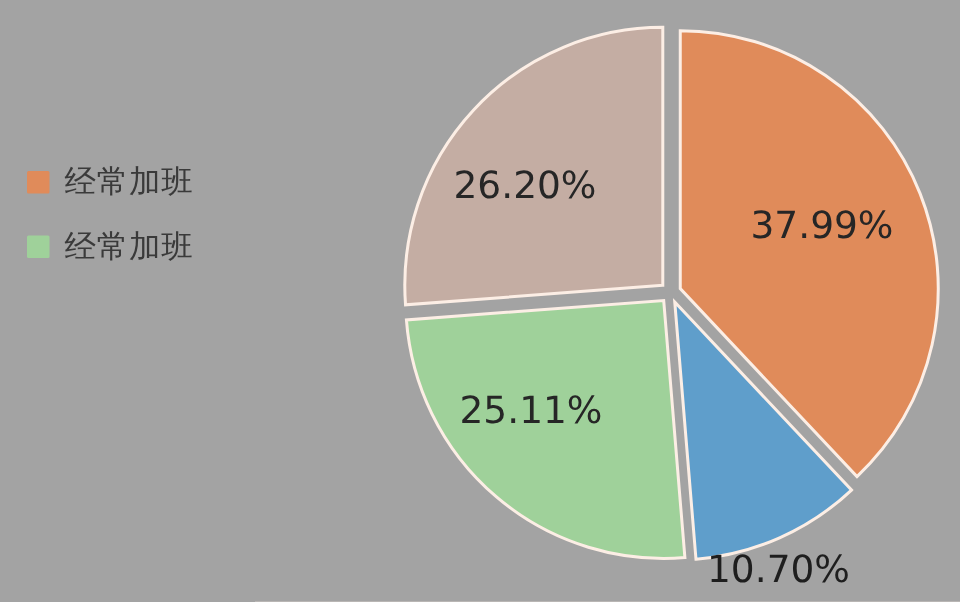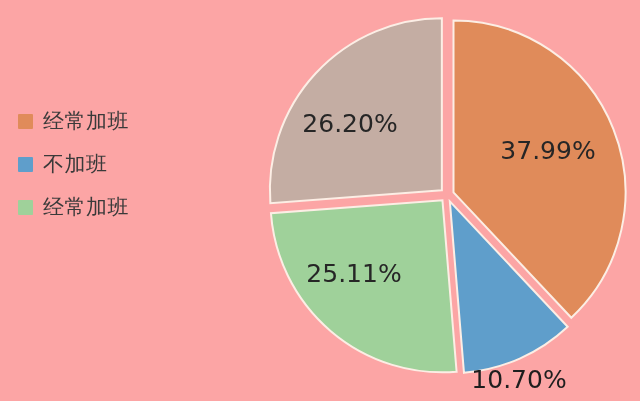--- a/index.html
+++ b/index.html
@@ -10,21 +10,21 @@
     width: 640px;
     height: 401px;
     background: #fceee5;
     font-family: "Liberation Sans", "DejaVu Sans", sans-serif;
     overflow: hidden;
     position: relative;
   }
   #root {
     position: absolute;
     inset: 0;
-    background: #fca5a5;
+    background: #a3a3a3;
     text-align: center;
   }
   
   #legend {
     position: absolute;
     left: 18px;
     top: 108px;
     width: 200px;
     display: flex;
     flex-direction: column;
@@ -82,24 +82,20 @@
 
 <div id="root">
 
   <div id="legend">
 
     <div class="legend-item">
       <span class="legend-swatch" style="background:#e08b5a"></span>
       <span class="legend-label">经常加班</span>
     </div>
 
-    <div class="legend-item">
-      <span class="legend-swatch" style="background:#5f9ecb"></span>
-      <span class="legend-label">不加班</span>
-    </div>
 
     <div class="legend-item">
       <span class="legend-swatch" style="background:#9fd19a"></span>
       <span class="legend-label">经常加班</span>
     </div>
 
 
   </div>
 
   <div id="chart-area">

